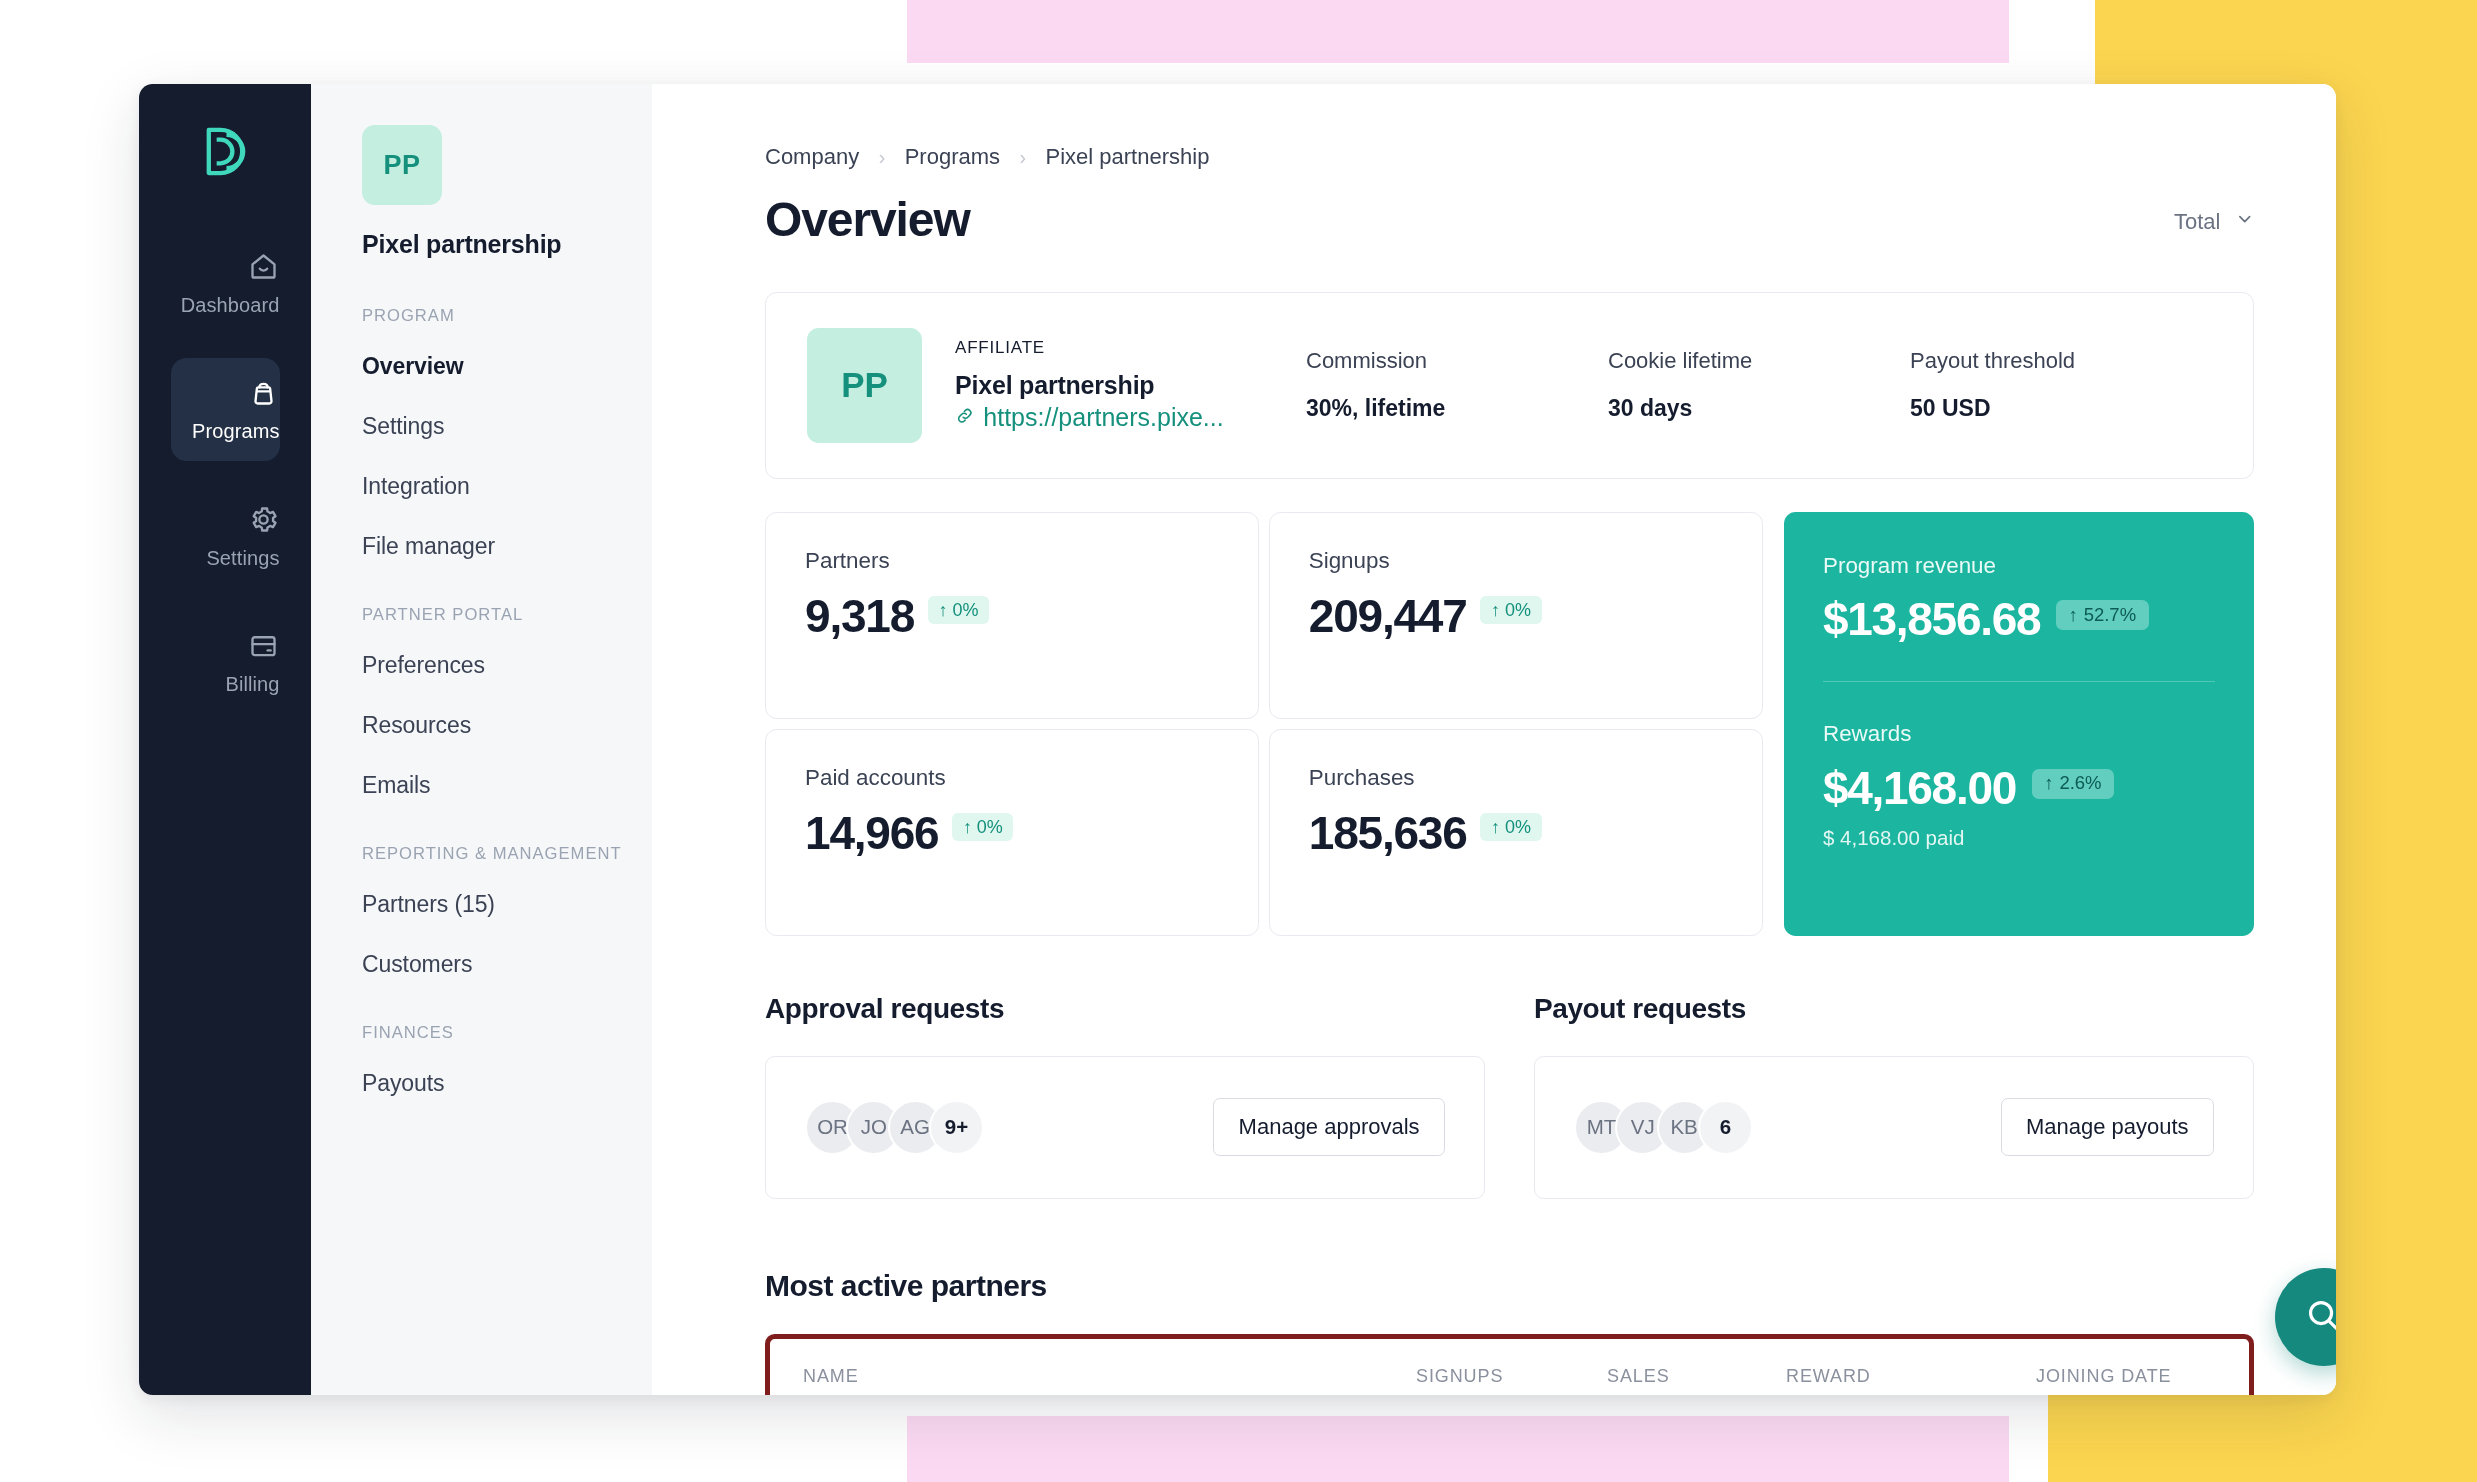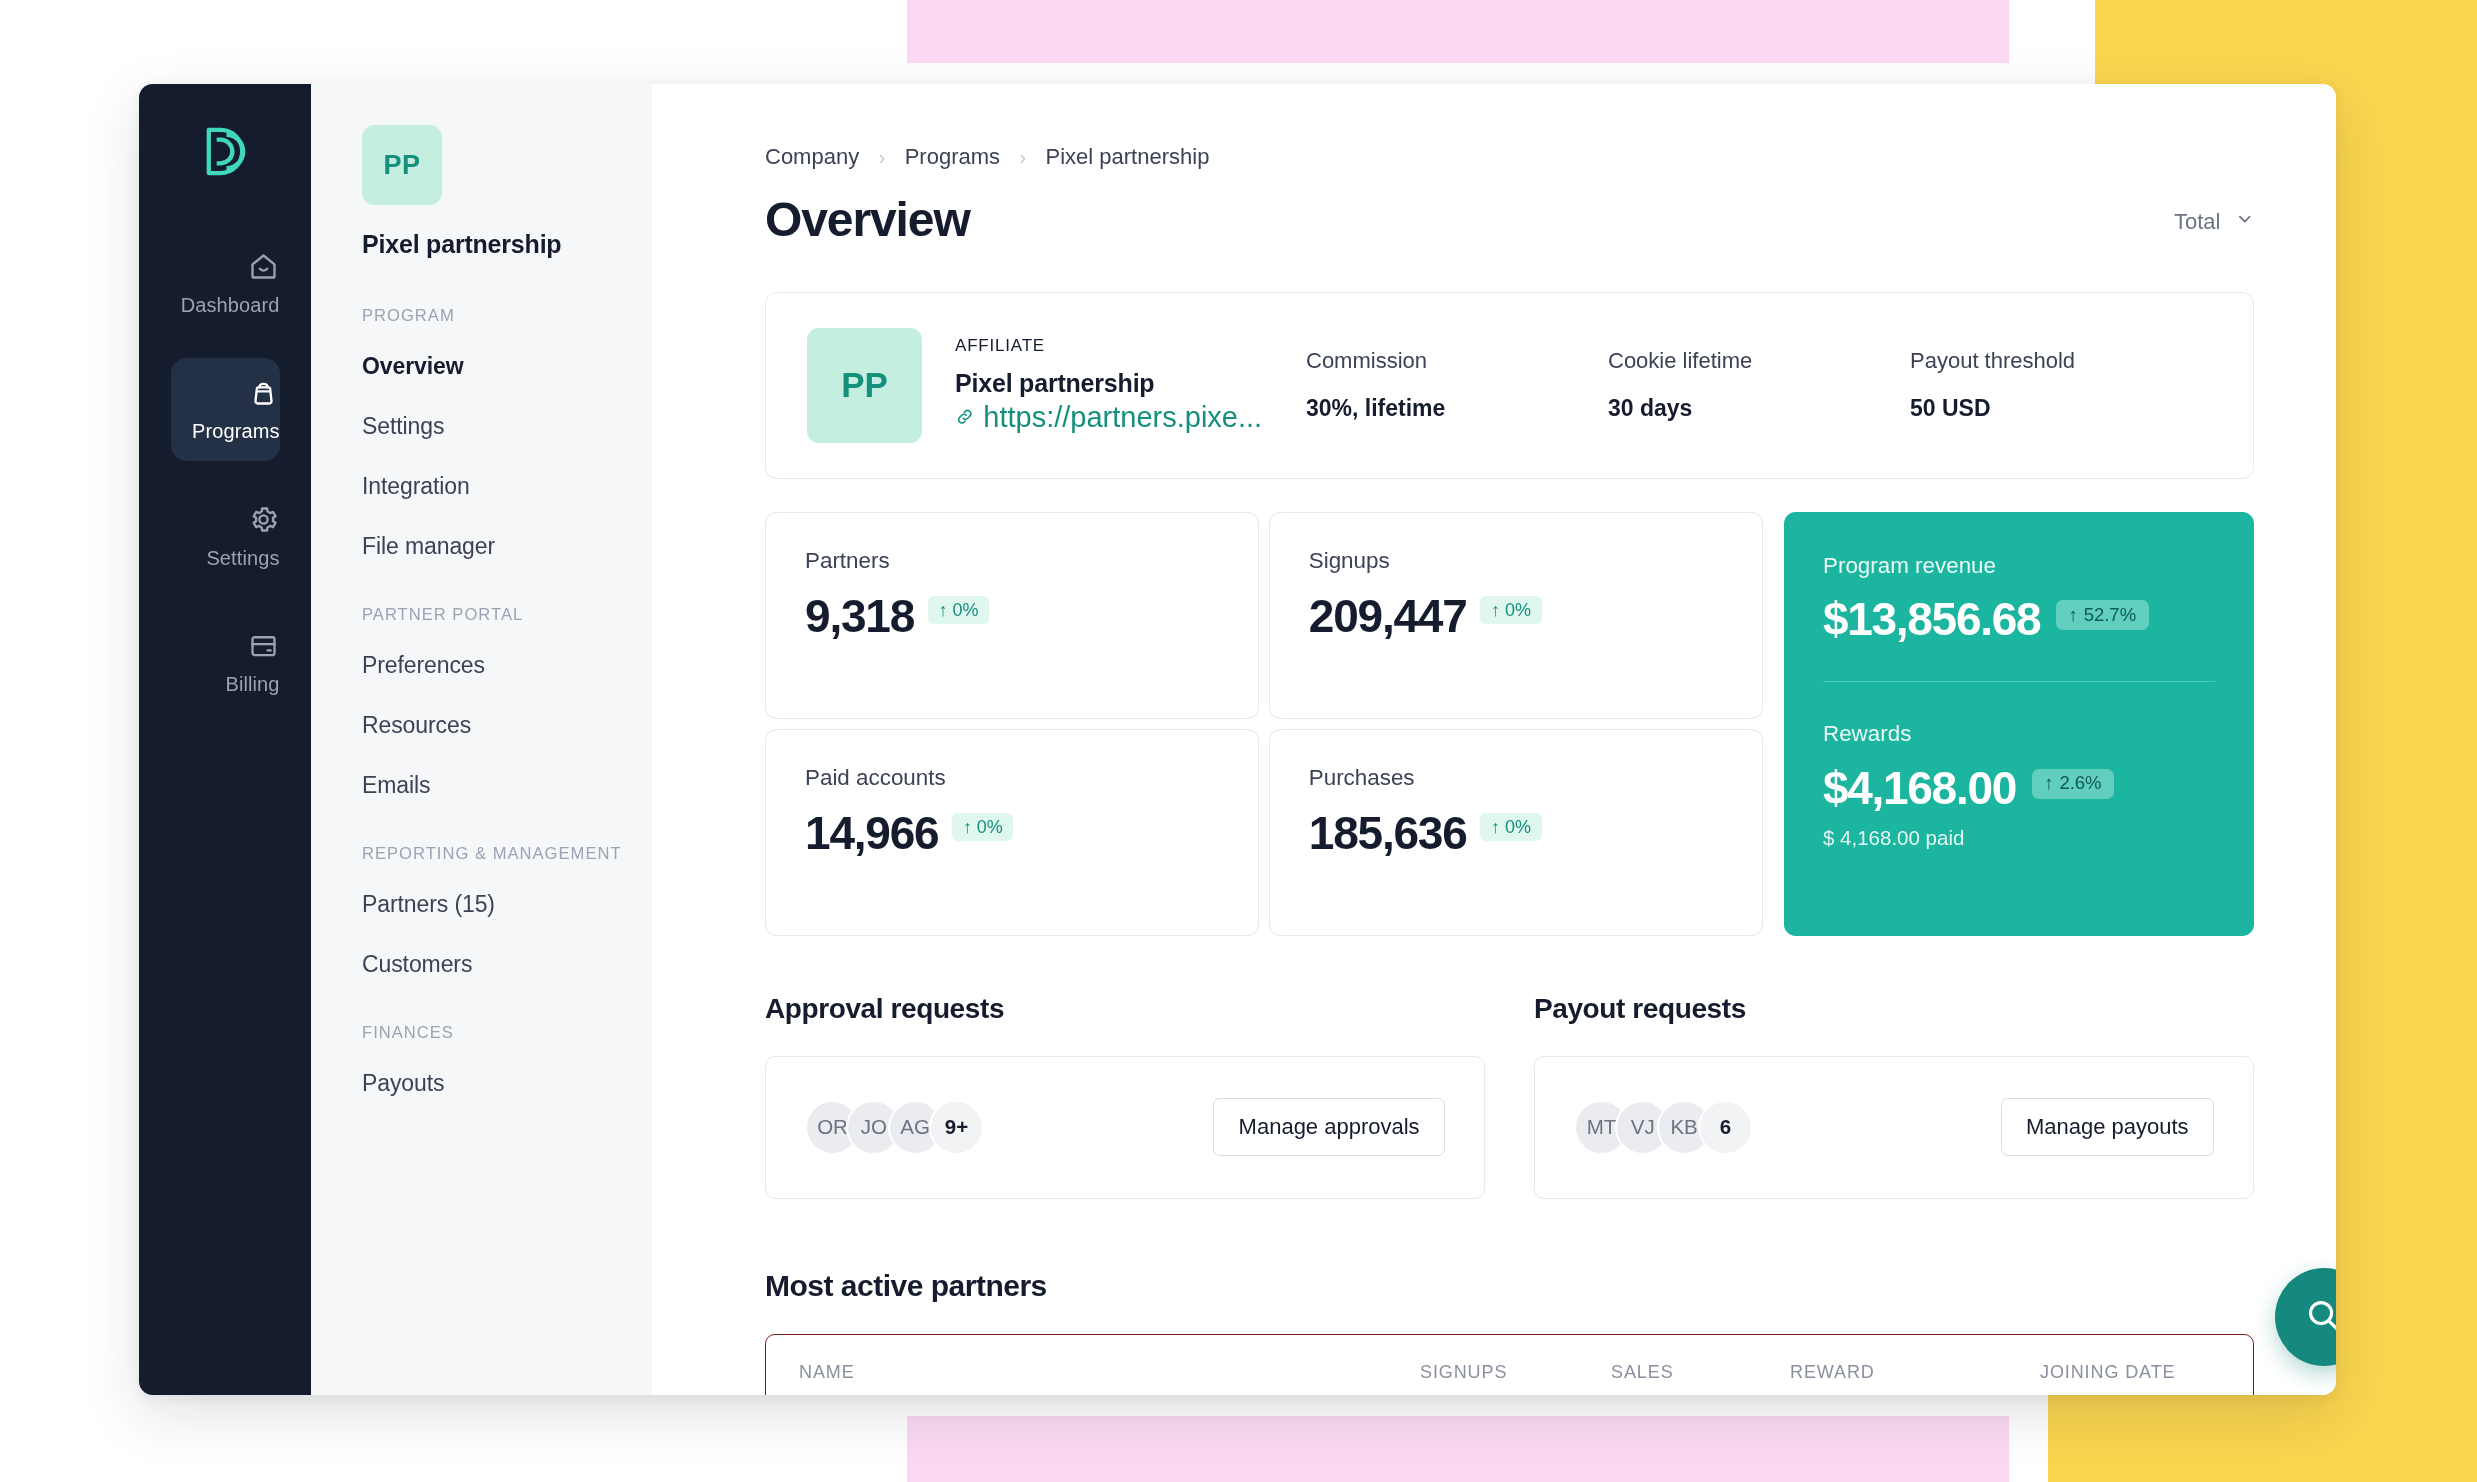--- a/index.html
+++ b/index.html
@@ -100,21 +100,21 @@
     height:187px; display:flex; align-items:center; padding:0 41px;
   }
   .aff-avatar {
     width:115px; height:115px; border-radius:11.7px; background:#c3eee0;
     color:#14907c; display:flex; align-items:center; justify-content:center;
     font-size:35px; font-weight:bold; flex:0 0 115px;
   }
   .aff-meta { margin-left:33px; width:351px; }
   .aff-kicker { font-size:17px; color:#141c2e; letter-spacing:0.8px; font-weight:500; }
   .aff-name { font-size:25px; font-weight:bold; color:#141c2e; margin-top:12.7px; letter-spacing:-0.2px; }
-  .aff-url { margin-top:3px; font-size:29px; color:#14907c; display:flex; align-items:center; gap:8.8px; cursor:pointer; }
+  .aff-url { margin-top:3px; font-size:25px; color:#14907c; display:flex; align-items:center; gap:8.8px; cursor:pointer; }
   .aff-stat { width:302px; }
   .aff-stat .lbl { font-size:22px; color:#3a4254; }
   .aff-stat .val { font-size:23px; font-weight:bold; color:#141c2e; margin-top:21.5px; }
 
   
   .metrics { margin-top:33px; display:flex; gap:21.5px; }
   .metrics-left { flex:1 1 auto; display:grid; grid-template-columns:1fr 1fr; gap:10px; }
   .mcard { border:1px solid #e7e9ee; border-radius:11.7px; height:207px; padding:35px 0 0 39px; }
   .mcard .mlbl { font-size:22.4px; color:#3a4254; }
   .mcard .mrow { display:flex; align-items:flex-start; gap:13.7px; margin-top:19.5px; }
@@ -158,21 +158,21 @@
   .av:first-child { margin-left:0; }
   .av.more { background:#f2f3f5; color:#141c2e; font-weight:bold; }
   .ghost-btn {
     border:1px solid #d8dbe2; border-radius:6.8px; background:#fff;
     font-size:22px; color:#141c2e; padding:14.6px 24.4px; cursor:pointer;
     font-family:"Liberation Sans", sans-serif;
   }
 
   
   .tbl-title { margin-top:70px; font-size:30px; font-weight:bold; color:#141c2e; letter-spacing:-0.5px; }
-  .tbl { margin-top:31px; border:1px solid #7f1d1d; border-radius:9.8px 9.8px 0 0; }
+  .tbl { margin-top:31px; border:5px solid #7f1d1d; border-radius:9.8px 9.8px 0 0; }
   .tbl-head { display:flex; align-items:center; height:76px; padding:0 33px; }
   .th { font-size:18px; color:#8a909d; letter-spacing:0.9px; }
   .th.name { flex:1 1 auto; }
   .th.signups { width:191px; }
   .th.sales   { width:179px; }
   .th.reward  { width:250px; }
   .th.joining { width:180px; }
 
   
   .fab {

